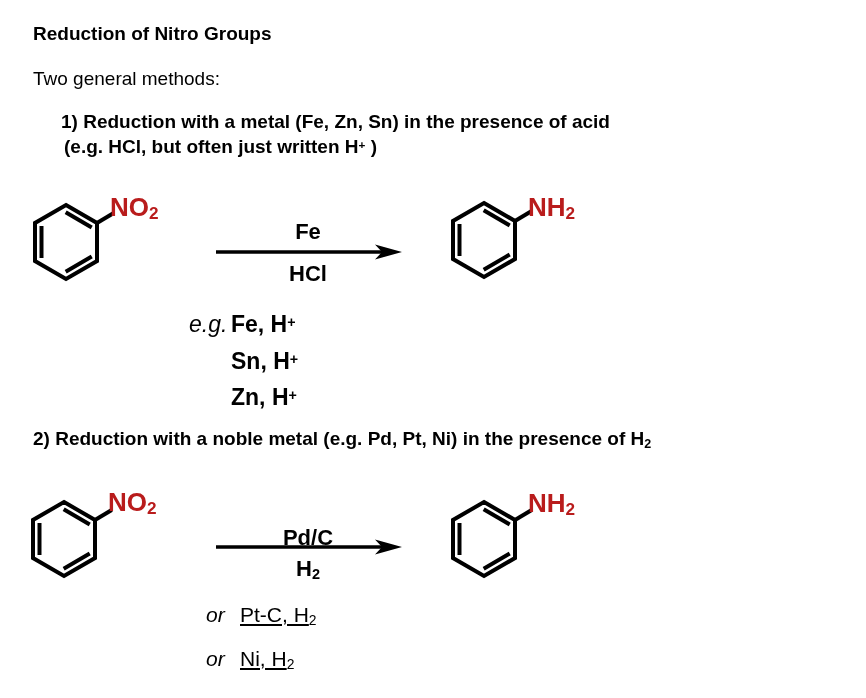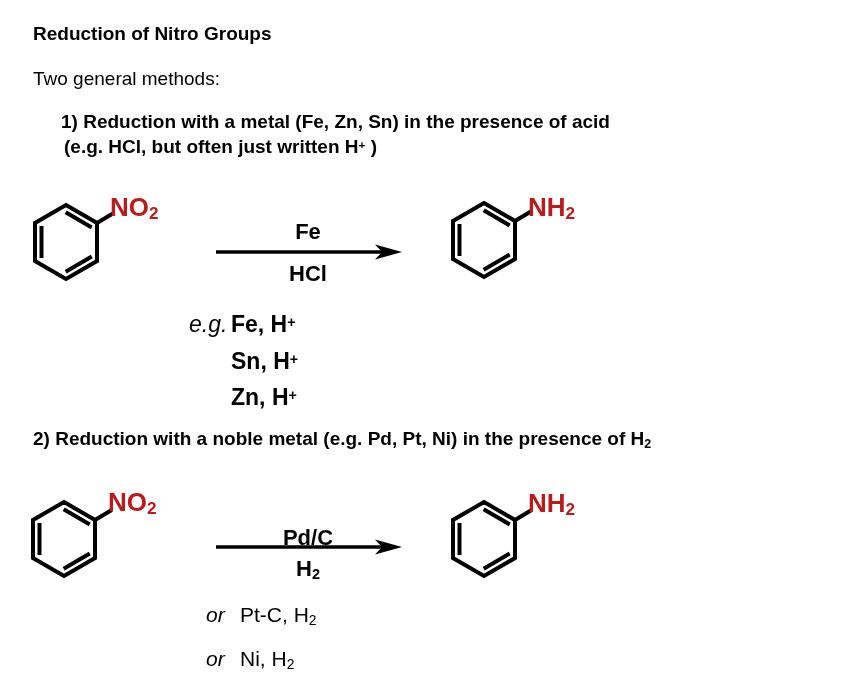--- a/index.html
+++ b/index.html
@@ -39,21 +39,21 @@
 
   .eg-block { left:189px; top:311px; font-size:23px; }
   .eg-row   { line-height:22px; margin-bottom:12px; }
   .eg-prefix{ display:inline-block; width:42px; font-style:italic; }
   .eg-text  { font-weight:bold; }
   .sp       { font-size:0.62em; vertical-align:0.38em; }
   .hsup     { font-size:0.62em; vertical-align:0.38em; }
   .hsub     { font-size:0.66em; vertical-align:-0.2em; }
 
   .or-block { left:206px; top:603px; font-size:21px; }
-  .or-row   { line-height:24px; margin-bottom:15px; }
+  .or-row   { line-height:24px; margin-bottom:15px;text-decoration:underline; }
   .or-prefix{ display:inline-block; width:34px; font-style:italic; }
   .or-row sub { font-size:0.66em; vertical-align:-0.2em; }
 </style>
 </head>
 <body>
 
 <div class="canvas">
 
   <div class="abs title">Reduction of Nitro Groups</div>
   <div class="abs intro">Two general methods:</div>

